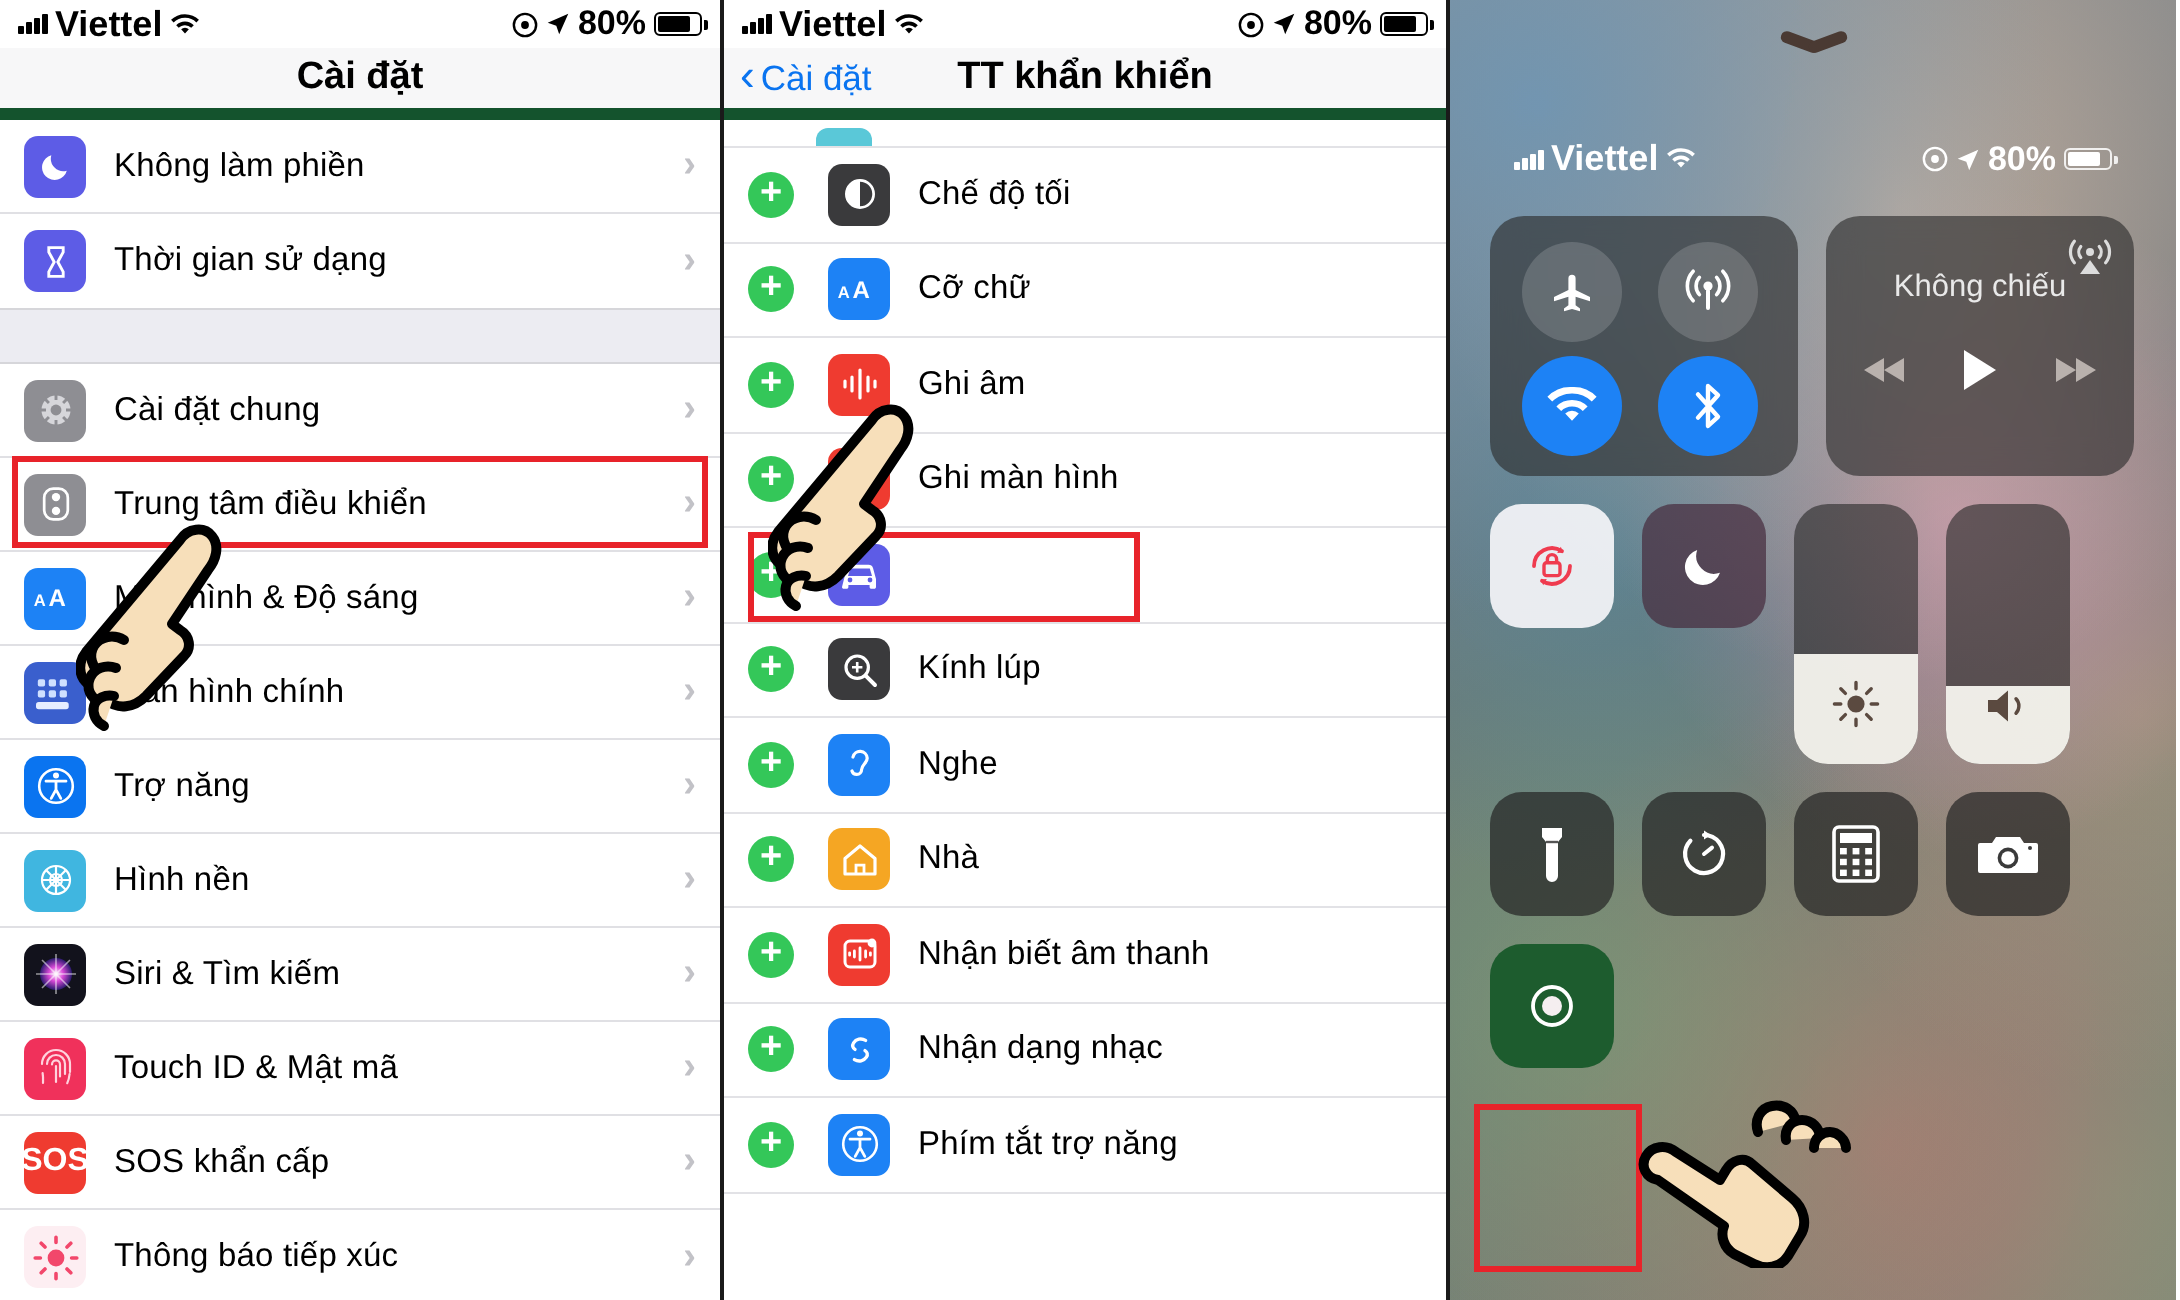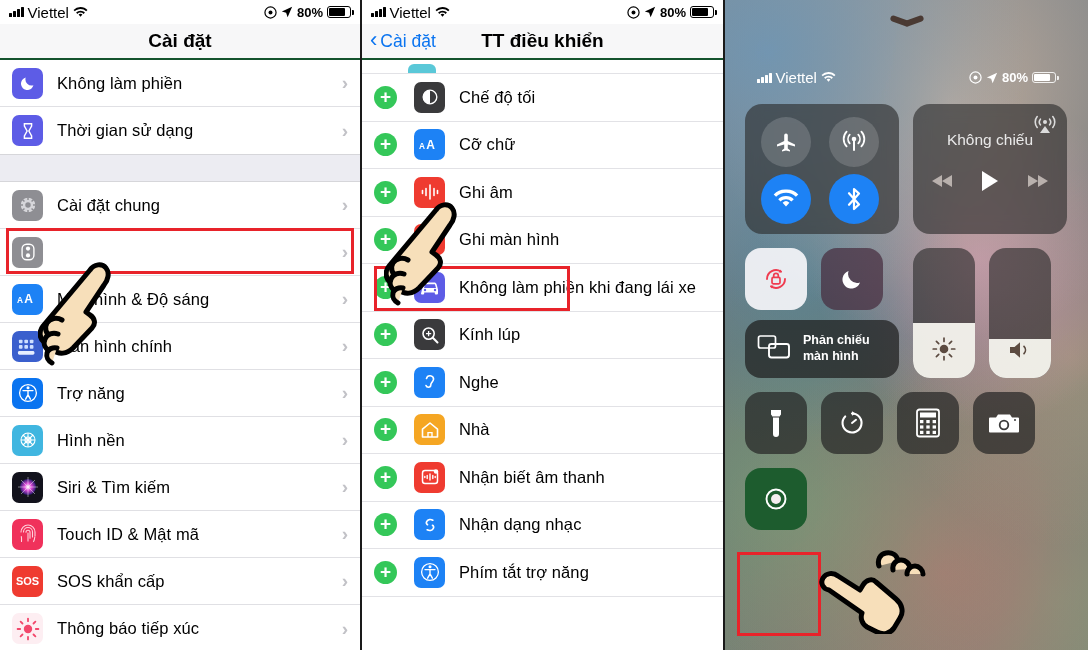--- a/index.html
+++ b/index.html
@@ -26,34 +26,34 @@
   .sb-left { display: flex; align-items: center; gap: 4px; }
   .sb-center {
     position: absolute; left: 0; right: 0; text-align: center;
     font-size: 13.5px; font-weight: bold; letter-spacing: .2px;
   }
   .sb-right { margin-left: auto; display: flex; align-items: center; gap: 4px; z-index:2;}
   .bars { display: flex; align-items: flex-end; gap: 1.5px; height: 10px; }
   .bars i { width: 2.5px; background: #000; display: block; border-radius: .5px; }
   .bars i:nth-child(1){height:4px}.bars i:nth-child(2){height:6px}
   .bars i:nth-child(3){height:8px}.bars i:nth-child(4){height:10px}
-  .carrier { font-size: 15px; font-weight: normal; }
+  .carrier { font-size: 18px; font-weight: bold; }
   .batt {
     width: 24px; height: 11.5px; border: 1.4px solid #000; border-radius: 3px;
     position: relative; padding: 1.2px;
   }
   .batt::after{content:"";position:absolute;right:-3.6px;top:3.2px;width:2px;height:4.4px;
     background:#000;border-radius:0 1px 1px 0;}
   .batt i { display:block; height:100%; width:80%; background:#000; border-radius:1px; }
-  .pct { font-size: 13px; font-weight: bold; }
+  .pct { font-size: 17px; font-weight: bold; }
 
   
   .navbar {
     height: 36px; background: #f7f7f8; display:flex; align-items:center;
-    position: relative; border-bottom: 2px solid #14532d;
+    position: relative; border-bottom: 6px solid #14532d;
   }
   .nav-title {
     position:absolute; left:0; right:0; text-align:center;
     font-size: 19px; font-weight: bold; color:#000;
   }
   .nav-back {
     display:flex; align-items:center; gap:3px; color:#0a74f0;
     font-size: 17.5px; padding-left: 8px; z-index:2;
   }
   .nav-back .chev { font-size: 22px; line-height: 1; font-weight: 500; margin-top:-2px;}
@@ -257,20 +257,21 @@
       </div>
 
       <div class="row">
         <span class="row-ico" style="background:#8e8e93">
           <svg width="20" height="20" viewBox="0 0 22 22">
               <rect x="4.5" y="2.5" width="13" height="17" rx="5" fill="none" stroke="#fff" stroke-width="1.5"></rect>
               <circle cx="11" cy="7.2" r="2.3" fill="#fff"></circle>
               <circle cx="11" cy="14.8" r="2.3" fill="#fff"></circle>
             </svg>
         </span>
+        <span class="row-label">Trung tâm điều khiển</span>
         <span class="chevR">›</span>
       </div>
 
       <div class="row">
         <span class="row-ico" style="background:#1d82f5">
           <svg width="24" height="16" viewBox="0 0 26 16">
               <text x="1" y="12.5" font-family="Liberation Sans, sans-serif" font-size="9" font-weight="bold" fill="#fff">A</text>
               <text x="9" y="12.5" font-family="Liberation Sans, sans-serif" font-size="13" font-weight="bold" fill="#fff">A</text>
             </svg>
         </span>
@@ -350,21 +351,21 @@
                 <path d="M10 10v8"></path>
                 <path d="M3.3 13.5c.4 2.4.2 4 .2 5M16.8 14c-.2 2-.6 3.4-1.2 4.6"></path>
               </g>
             </svg>
         </span>
         <span class="row-label">Touch ID &amp; Mật mã</span>
         <span class="chevR">›</span>
       </div>
 
       <div class="row">
-        <span class="row-ico" style="background:#ef3b30;font-size:11px">SOS</span>
+        <span class="row-ico" style="background:#ef3b30;font-size:16px">SOS</span>
         <span class="row-label">SOS khẩn cấp</span>
         <span class="chevR">›</span>
       </div>
 
       <div class="row">
         <span class="row-ico" style="background:#fdeef2">
           <svg width="24" height="24" viewBox="0 0 24 24">
               <circle cx="12" cy="12" r="4.2" fill="#f2476b"></circle>
               <g stroke="#f2476b" stroke-width="1.8" stroke-linecap="round">
                 <path d="M12 1.6v2.6M12 19.8v2.6M1.6 12h2.6M19.8 12h2.6M4.6 4.6l1.9 1.9M17.5 17.5l1.9 1.9M19.4 4.6l-1.9 1.9M6.5 17.5l-1.9 1.9"></path>
@@ -418,21 +419,21 @@
             <i></i>
           </span>
       </div>
     </div>
 
     <div class="navbar">
       <div class="nav-back">
         <span class="chev">‹</span>
         <span>Cài đặt</span>
       </div>
-      <div class="nav-title">TT điều khiển</div>
+      <div class="nav-title">TT khẩn khiển</div>
     </div>
 
     <div class="partial-row">
         <span class="stub"></span>
       </div>
 
     <div class="list">
 
       <div class="ccrow">
         <span class="plus">
@@ -495,21 +496,20 @@
         <span class="row-ico" style="background:#5d5ce6">
           <svg width="24" height="20" viewBox="0 0 24 20">
               <path d="M4 12.5 5.5 7c.3-1 1.2-1.6 2.2-1.6h8.6c1 0 1.9.6 2.2 1.6l1.5 5.5v4c0 .5-.4.9-.9.9h-1.4c-.5 0-.9-.4-.9-.9v-1H6.2v1c0 .5-.4.9-.9.9H3.9c-.5 0-.9-.4-.9-.9z" fill="#fff"></path>
               <g fill="#5d5ce6">
                 <circle cx="7" cy="13" r="1.2"></circle>
                 <circle cx="17" cy="13" r="1.2"></circle>
                 <path d="M6 11l1.1-3.8h9.8L18 11z"></path>
               </g>
             </svg>
         </span>
-        <span class="row-label">Không làm phiền khi đang lái xe</span>
       </div>
 
       <div class="ccrow">
         <span class="plus">
             <span>+</span>
           </span>
         <span class="row-ico" style="background:#3a3a3c">
           <svg width="22" height="22" viewBox="0 0 22 22">
               <circle cx="9.6" cy="9.6" r="5.6" fill="none" stroke="#fff" stroke-width="1.6"></circle>
               <path d="M13.8 13.8 18.5 18.5" stroke="#fff" stroke-width="2" stroke-linecap="round"></path>
@@ -708,32 +708,20 @@
                   <rect x="11" y="13.4" width="8" height="6.4" rx="1.3" fill="none" stroke="#ef3b4f" stroke-width="1.7"></rect>
                   <path d="M12.7 13.4v-1.8a2.3 2.3 0 0 1 4.6 0v1.8" fill="none" stroke="#ef3b4f" stroke-width="1.7"></path>
                 </svg>
               </div>
               <div class="sq dnd">
                 <svg width="26" height="26" viewBox="0 0 26 26">
                     <path d="M21 16.4A9 9 0 0 1 9.6 5 9 9 0 1 0 21 16.4z" fill="#fff"></path>
                   </svg>
               </div>
             </div>
-            <div class="tile-mirror" style="margin-top:10px;">
-              <span>
-                <svg width="34" height="26" viewBox="0 0 34 26">
-                    <rect x="1.5" y="2" width="17" height="12" rx="2" fill="none" stroke="#fff" stroke-width="1.7"></rect>
-                    <rect x="12" y="10" width="20" height="13.5" rx="2.4" fill="none" stroke="#fff" stroke-width="1.9"></rect>
-                  </svg>
-              </span>
-              <span class="mirror-label">
-                <span>Phản chiếu</span><br>
-                <span>màn hình</span>
-              </span>
-            </div>
           </div>
 
           <div class="slider">
             <span class="fill" style="height:42%"></span>
             <span class="gl">
               <svg width="26" height="26" viewBox="0 0 26 26">
                   <circle cx="13" cy="13" r="4.3" fill="#5b4a40"></circle>
                   <g stroke="#5b4a40" stroke-width="1.7" stroke-linecap="round">
                     <path d="M13 2.2v3.2M13 20.6v3.2M2.2 13h3.2M20.6 13h3.2M5.4 5.4l2.3 2.3M18.3 18.3l2.3 2.3M20.6 5.4l-2.3 2.3M7.7 18.3l-2.3 2.3"></path>
                   </g>

